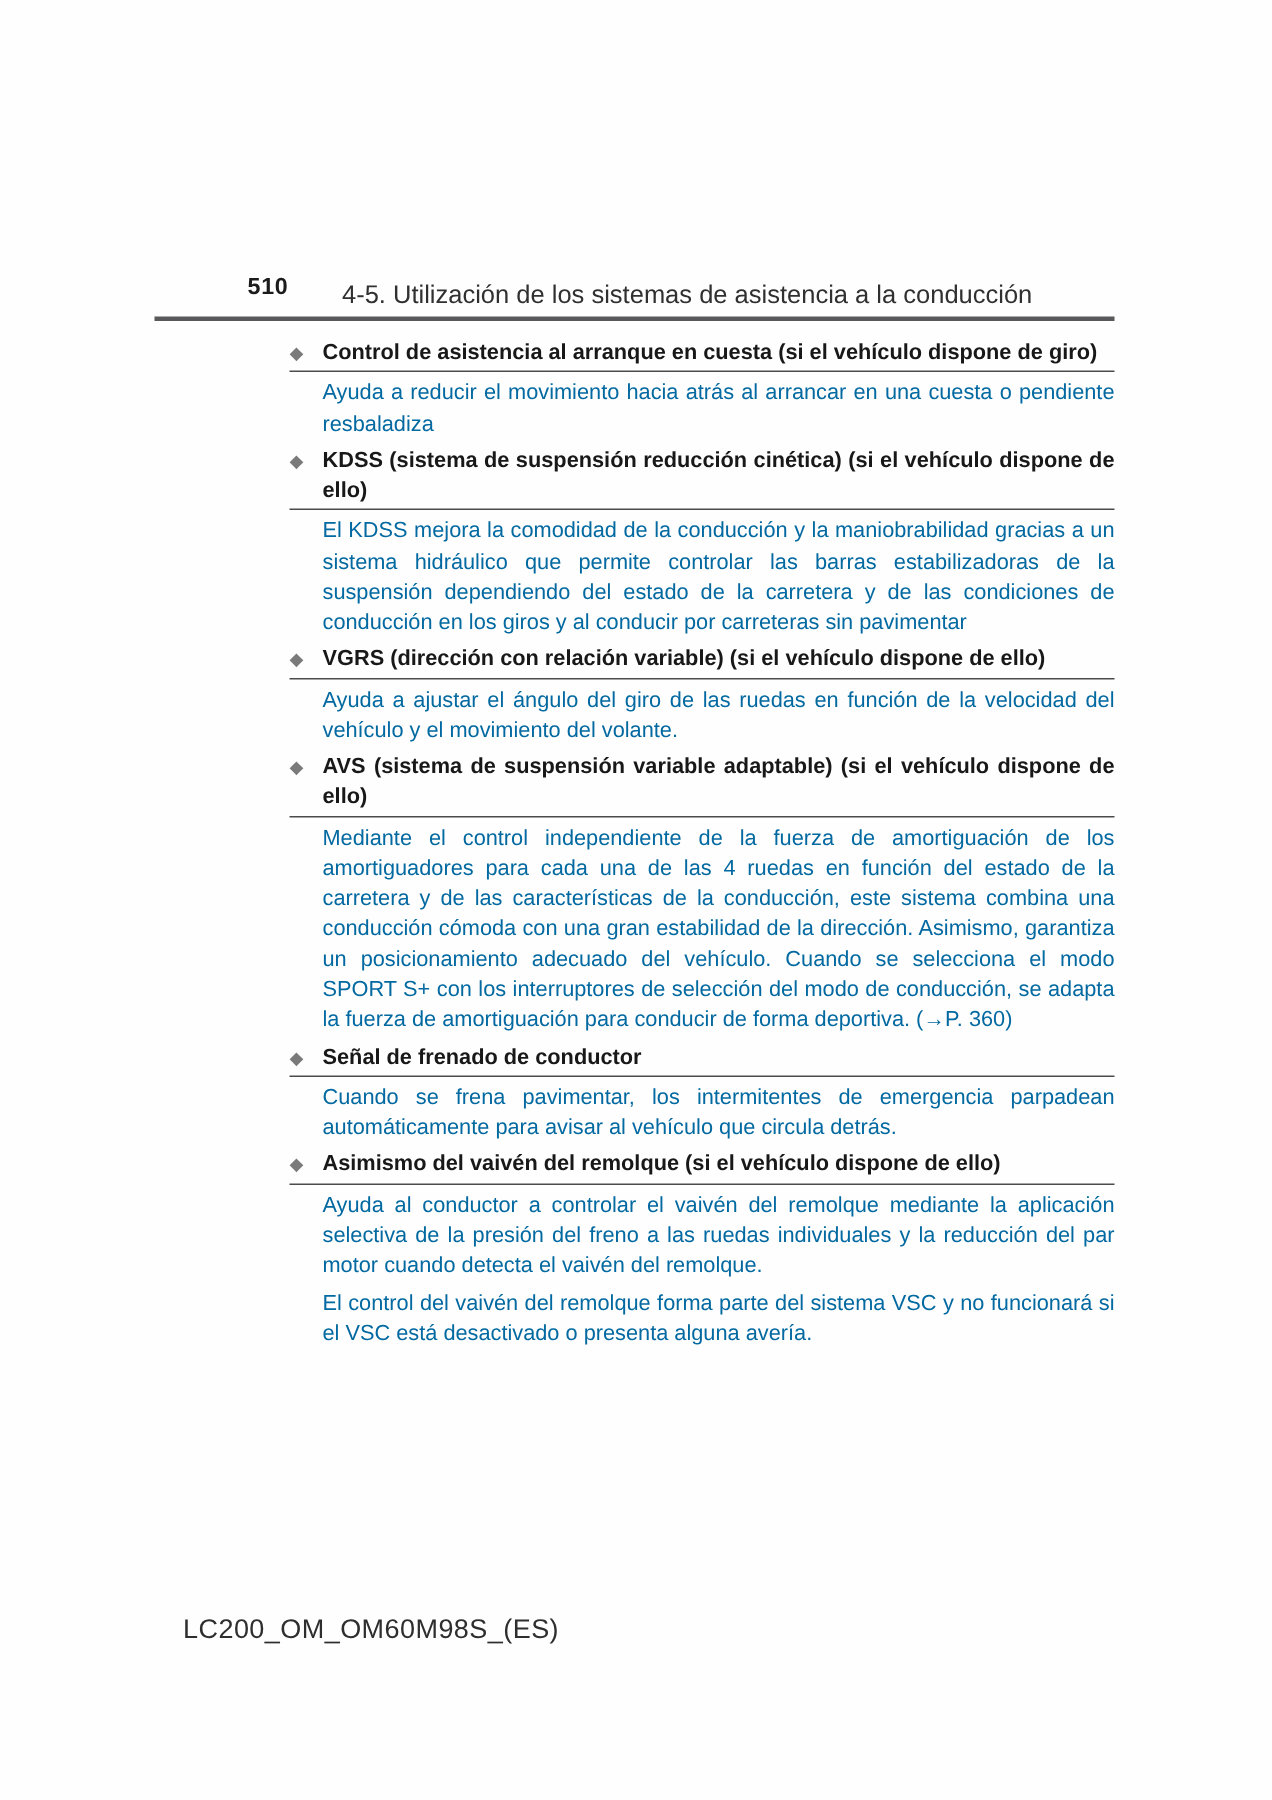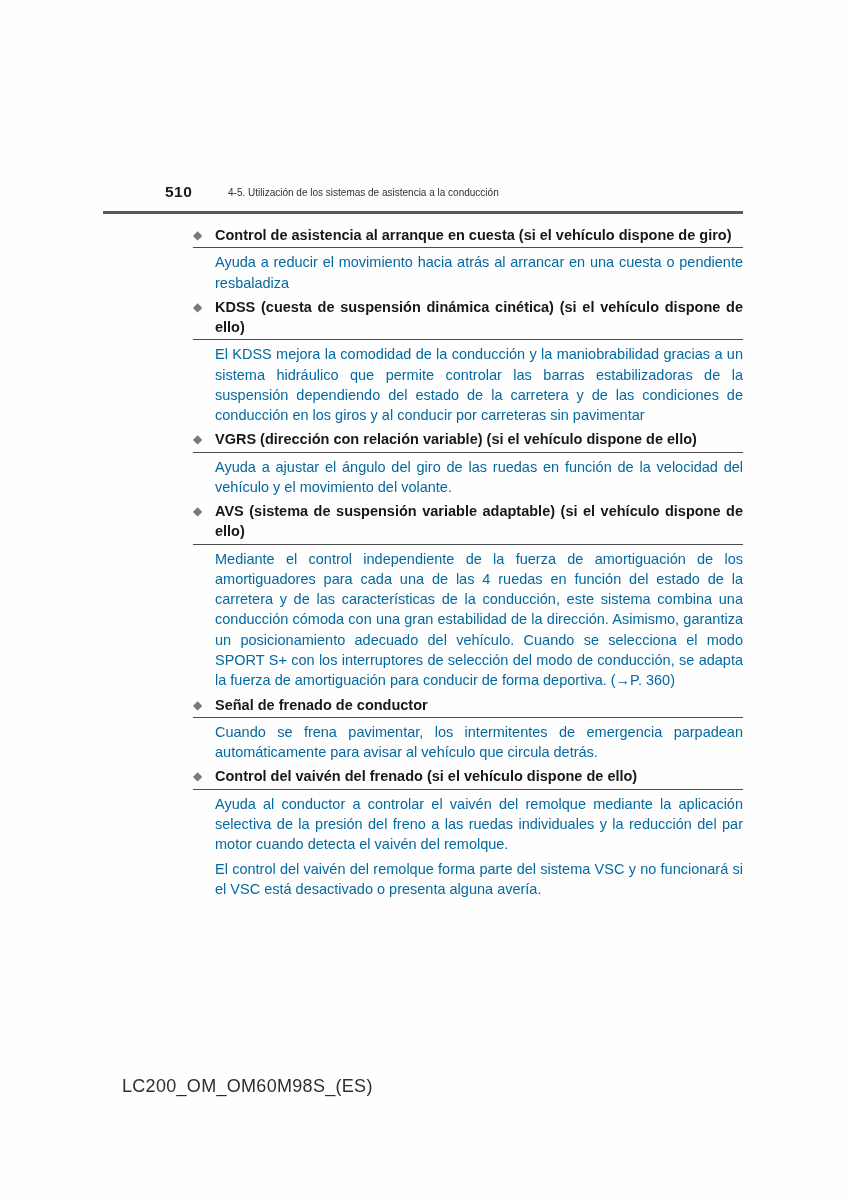--- a/index.html
+++ b/index.html
@@ -22,21 +22,21 @@
     top: 183px;
     font-size: 15.5px;
     font-weight: bold;
     color: #1b1b1b;
     letter-spacing: 0.5px;
   }
   .chapter-title {
     position: absolute;
     left: 228px;
     top: 187px;
-    font-size: 10px;
+    font-size: 17px;
     color: #303030;
   }
   .top-rule {
     position: absolute;
     left: 103px;
     top: 211px;
     width: 640px;
     height: 3px;
     background: var(--rule-color, #59595b);
   }
@@ -105,21 +105,21 @@
           <span class="bullet">◆</span>
           <span class="head-text">Control de asistencia al arranque en cuesta (si el vehículo dispone de giro)</span>
         </div>
         <div class="sec-body">
           <p>Ayuda a reducir el movimiento hacia atrás al arrancar en una cuesta o pendiente resbaladiza</p>
         </div>
       </section>
       <section class="section">
         <div class="sec-head">
           <span class="bullet">◆</span>
-          <span class="head-text">KDSS (cuesta de suspensión dinámica cinética) (si el vehículo dispone de ello)</span>
+          <span class="head-text">KDSS (sistema de suspensión reducción cinética) (si el vehículo dispone de ello)</span>
         </div>
         <div class="sec-body">
           <p>El KDSS mejora la comodidad de la conducción y la maniobrabilidad gracias a un sistema hidráulico que permite controlar las barras estabilizadoras de la suspensión dependiendo del estado de la carretera y de las condiciones de conducción en los giros y al conducir por carreteras sin pavimentar</p>
         </div>
       </section>
       <section class="section">
         <div class="sec-head">
           <span class="bullet">◆</span>
           <span class="head-text">VGRS (dirección con relación variable) (si el vehículo dispone de ello)</span>
         </div>
@@ -141,21 +141,21 @@
           <span class="bullet">◆</span>
           <span class="head-text">Señal de frenado de conductor</span>
         </div>
         <div class="sec-body">
           <p>Cuando se frena pavimentar, los intermitentes de emergencia parpadean automáticamente para avisar al vehículo que circula detrás.</p>
         </div>
       </section>
       <section class="section">
         <div class="sec-head">
           <span class="bullet">◆</span>
-          <span class="head-text">Control del vaivén del frenado (si el vehículo dispone de ello)</span>
+          <span class="head-text">Asimismo del vaivén del remolque (si el vehículo dispone de ello)</span>
         </div>
         <div class="sec-body">
           <p>Ayuda al conductor a controlar el vaivén del remolque mediante la aplicación selectiva de la presión del freno a las ruedas individuales y la reducción del par motor cuando detecta el vaivén del remolque.</p>
           <p>El control del vaivén del remolque forma parte del sistema VSC y no funcionará si el VSC está desactivado o presenta alguna avería.</p>
         </div>
       </section>
     </main>
   <div class="footer-code">LC200_OM_OM60M98S_(ES)</div>
 </div>
 

